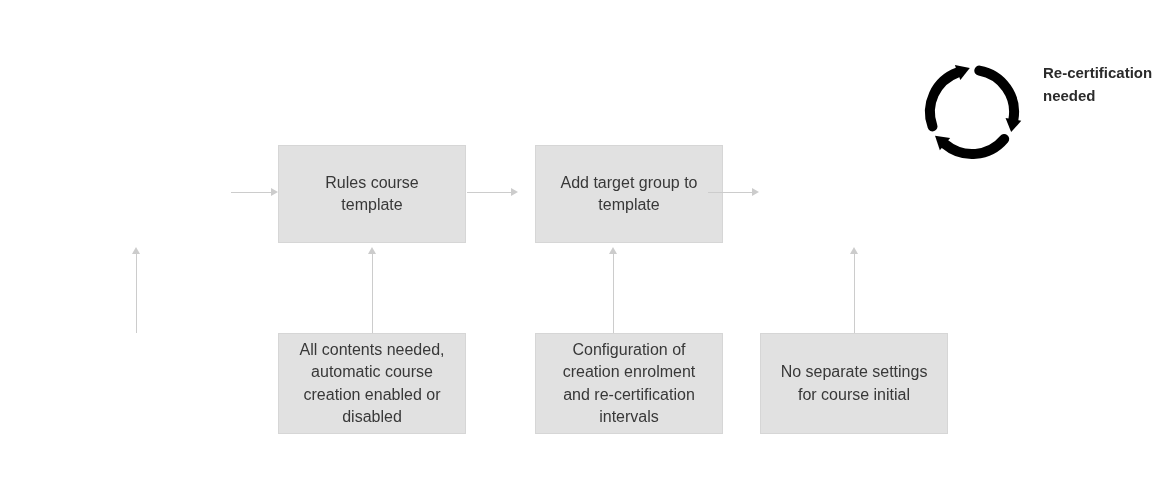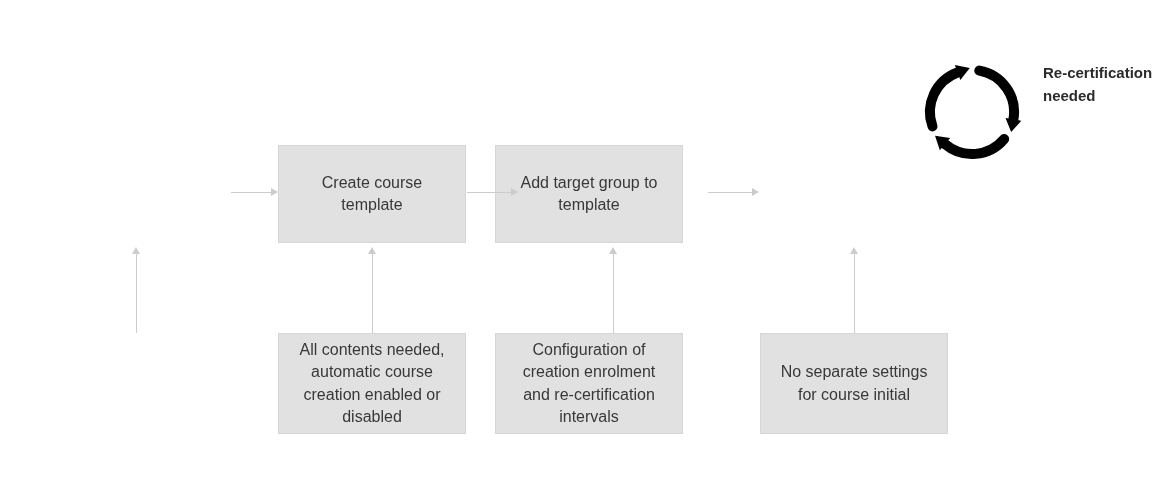--- a/index.html
+++ b/index.html
@@ -34,21 +34,21 @@
     text-align:center;
     color:var(--box-text);
     font-size:16px;
     line-height:1.4;
     padding:6px 14px;
   }
   .box.top{ top:145px; height:98px; }
   .box.bottom{ top:333px; height:101px; }
   .b-col1{ left:42px; }
   .b-col2{ left:278px; }
-  .b-col3{ left:495px; }
+  .b-col3{ left:535px; }
   .b-col4{ left:760px; }
 
   
   .h-arrow{
     position:absolute;
     top:188px;
     height:9px;
     width:47px;
   }
   .h-arrow .line{
@@ -110,21 +110,21 @@
     line-height:1.5;
     color:var(--label-text);
   }
 </style>
 </head>
 <body>
 
 <div class="canvas">
 
   <div class="box top b-col2">
-    <span>Create course template</span>
+    <span>Rules course template</span>
   </div>
   <div class="box top b-col3">
     <span>Add target group to template</span>
   </div>
 
   <div class="box bottom b-col2">
     <span>All contents needed, automatic course creation enabled or disabled</span>
   </div>
   <div class="box bottom b-col3">
     <span>Configuration of creation enrolment and re-certification intervals</span>

